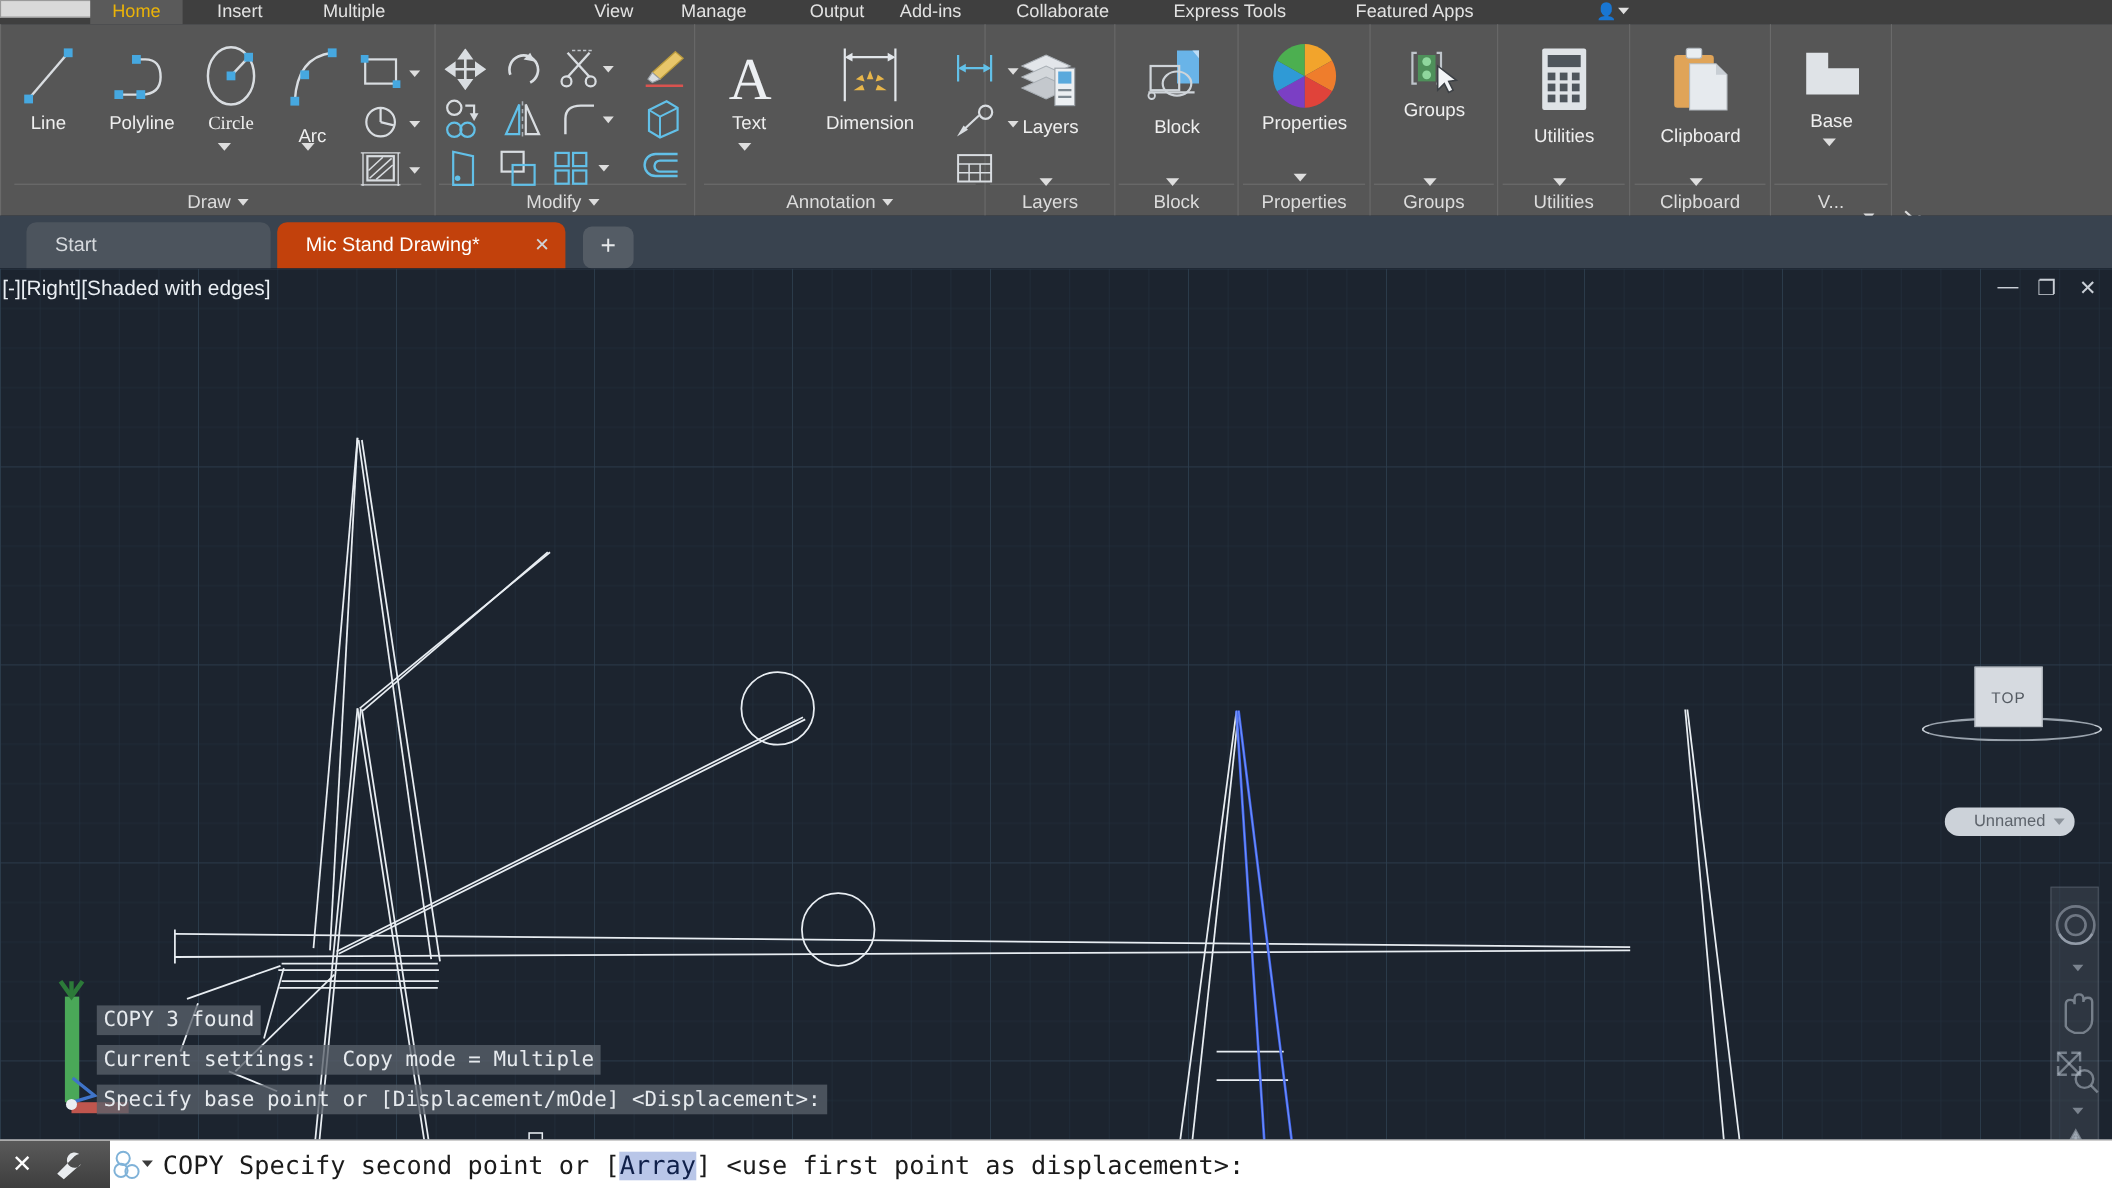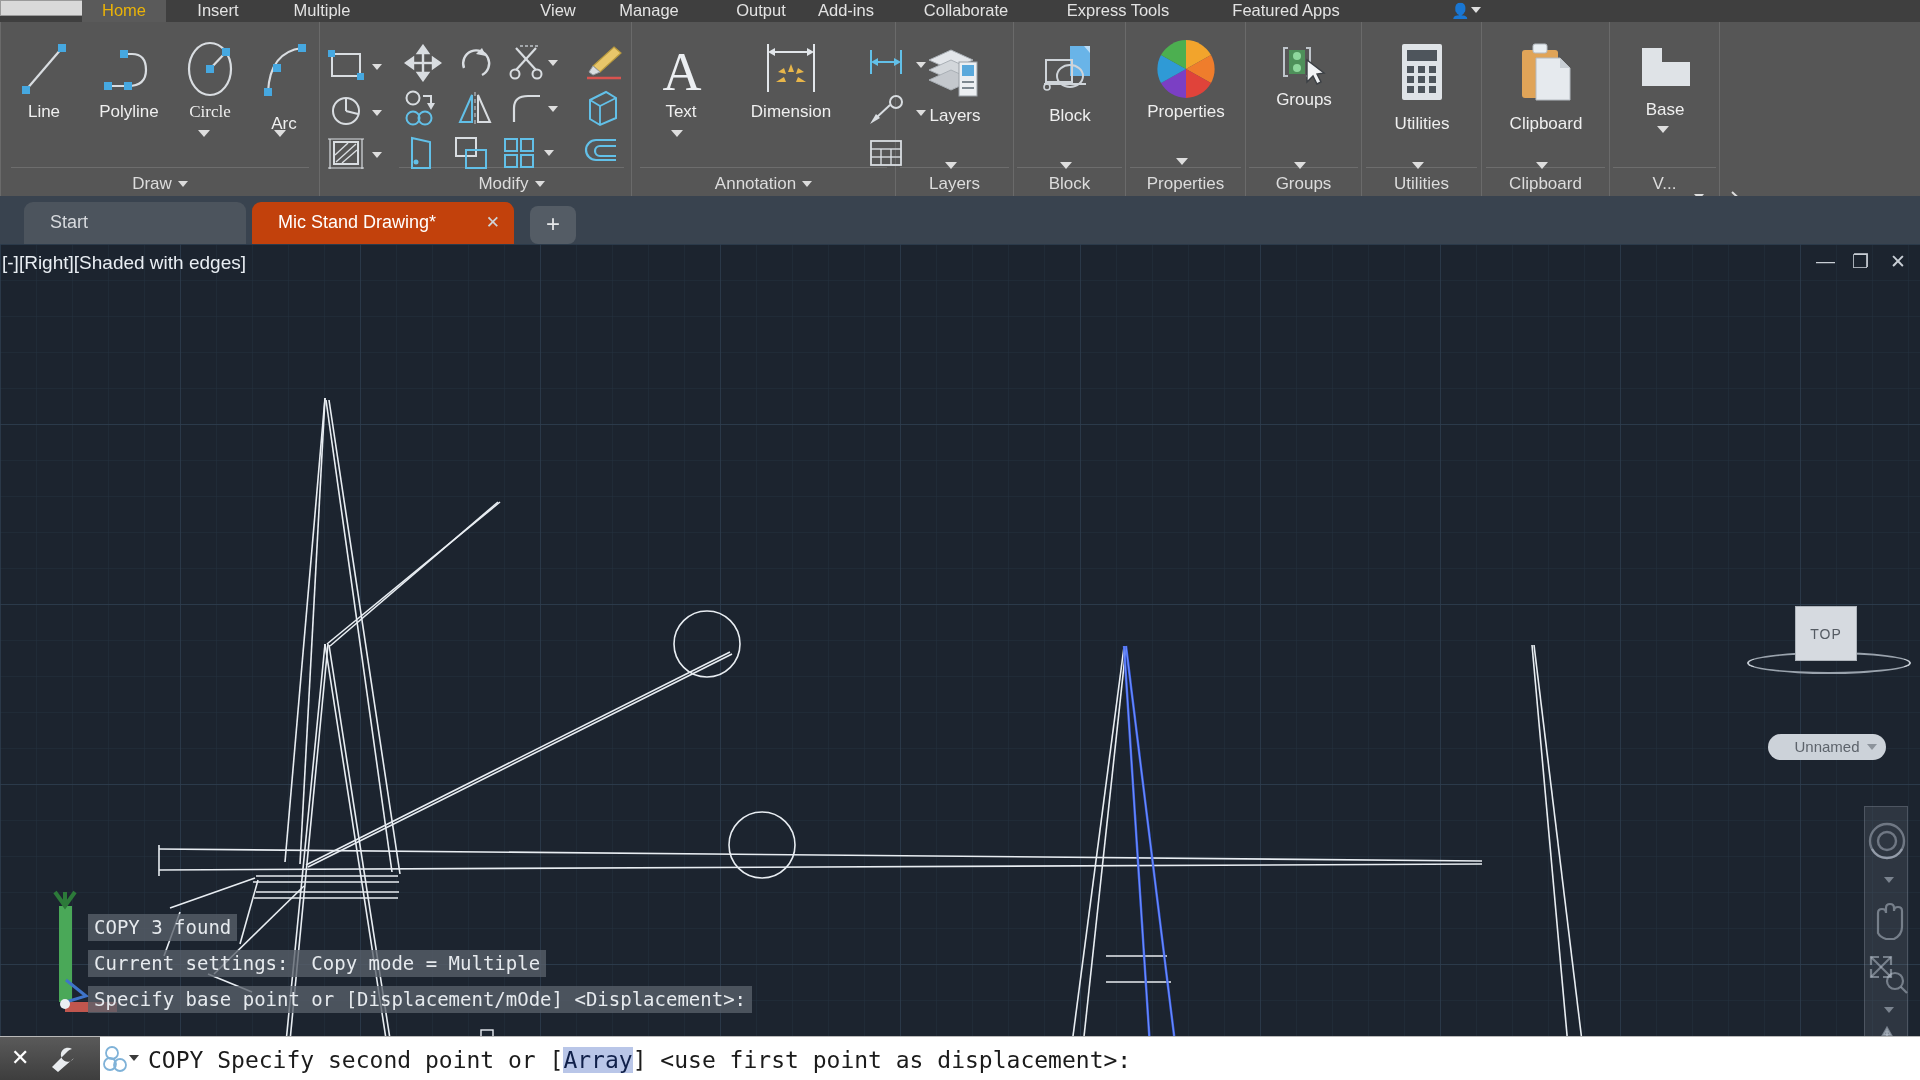--- a/index.html
+++ b/index.html
@@ -209,21 +209,21 @@
         <div class="tab" style="left: 1204px; width: 164px;">Featured Apps</div>
       </div>
     <div class="signin">
       <div class="person">👤</div>
       <div class="caret"></div>
     </div>
   </div>
 
   <div class="ribbon">
     <div id="panels-host">
-        <div class="panel first" style="left: 0px; width: 320px;">
+        <div class="panel first" style="left: 0px; width: 396px;">
           <div class="panel-sep"></div>
           <div class="panel-title"><span>Draw</span><span class="tri"></span></div>
         </div>
         <div class="panel" style="left: 392px; width: 240px;">
           <div class="panel-sep"></div>
           <div class="panel-title"><span>Modify</span><span class="tri"></span></div>
         </div>
         <div class="panel" style="left: 632px; width: 264px;">
           <div class="panel-sep"></div>
           <div class="panel-title"><span>Annotation</span><span class="tri"></span></div>

